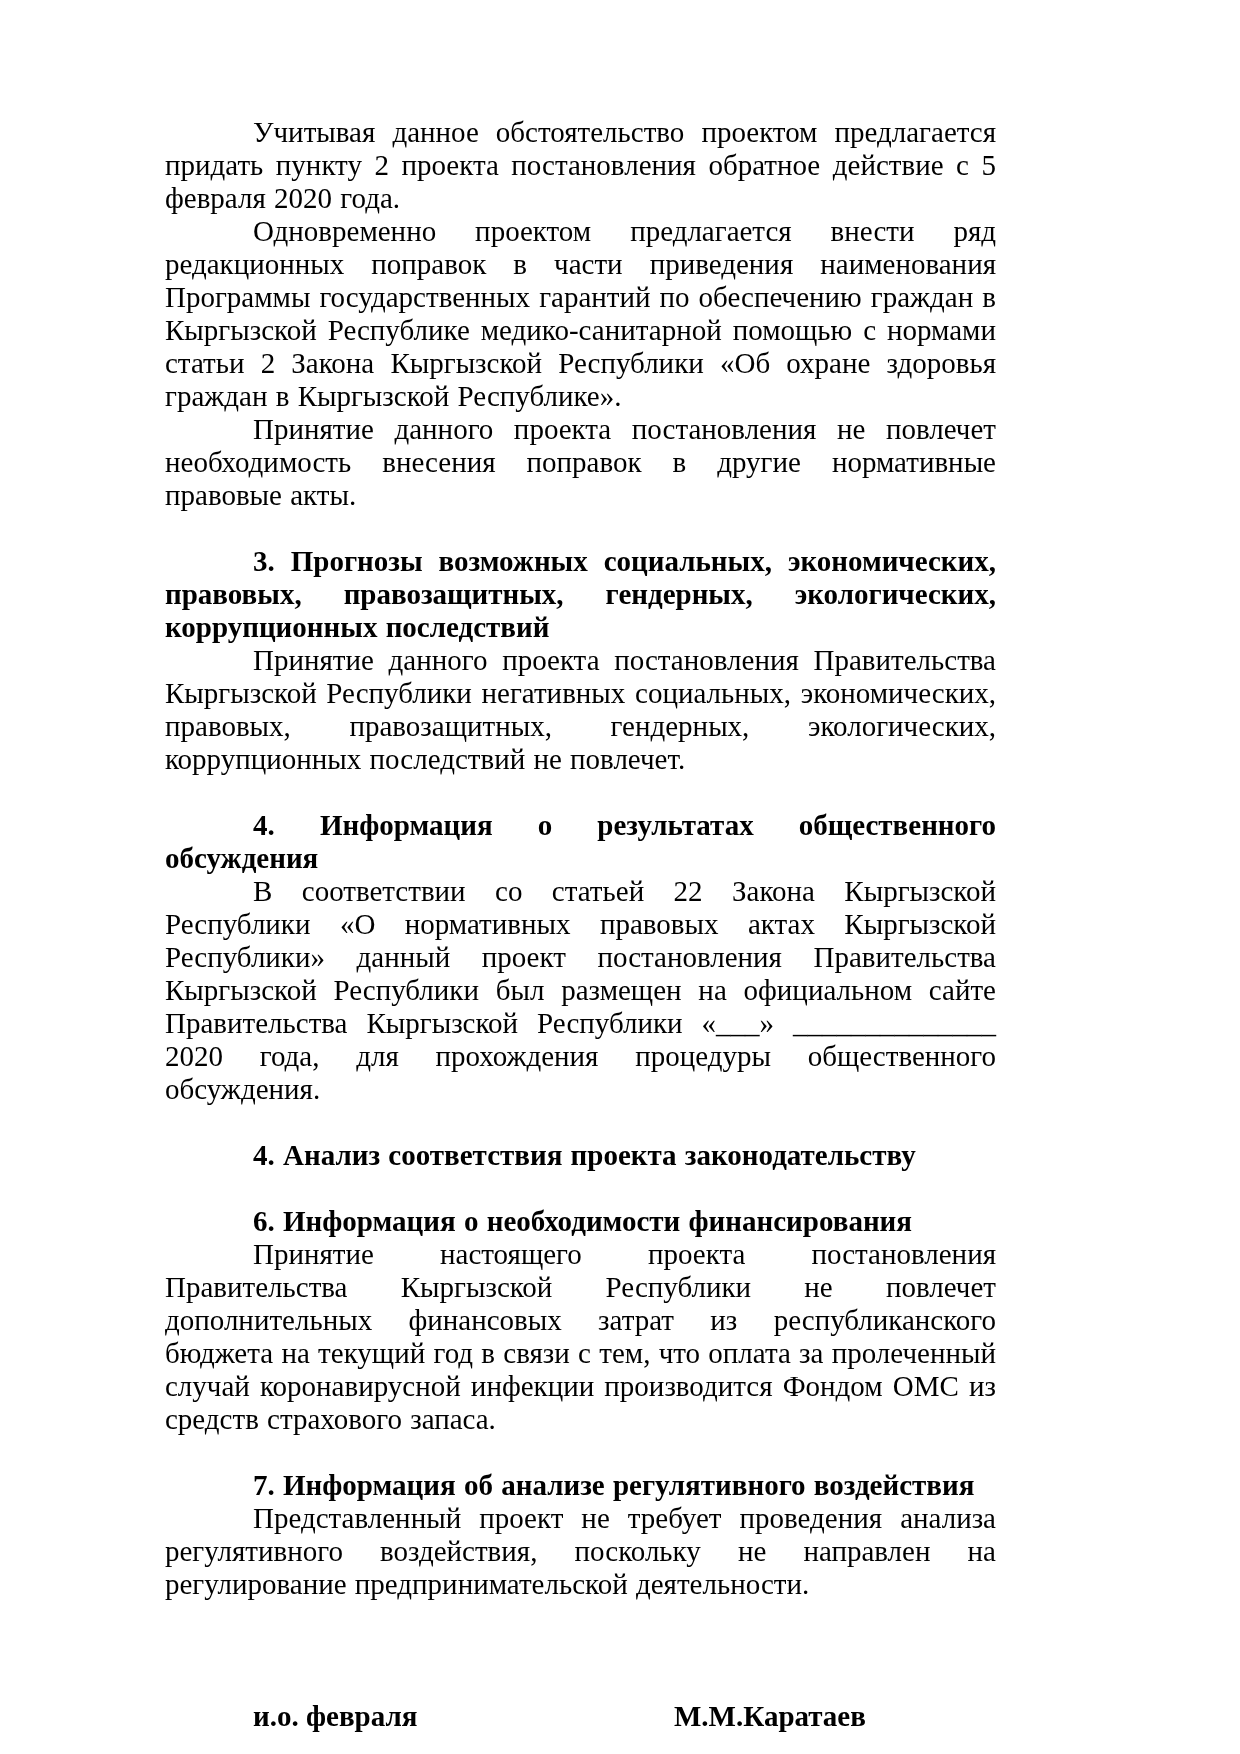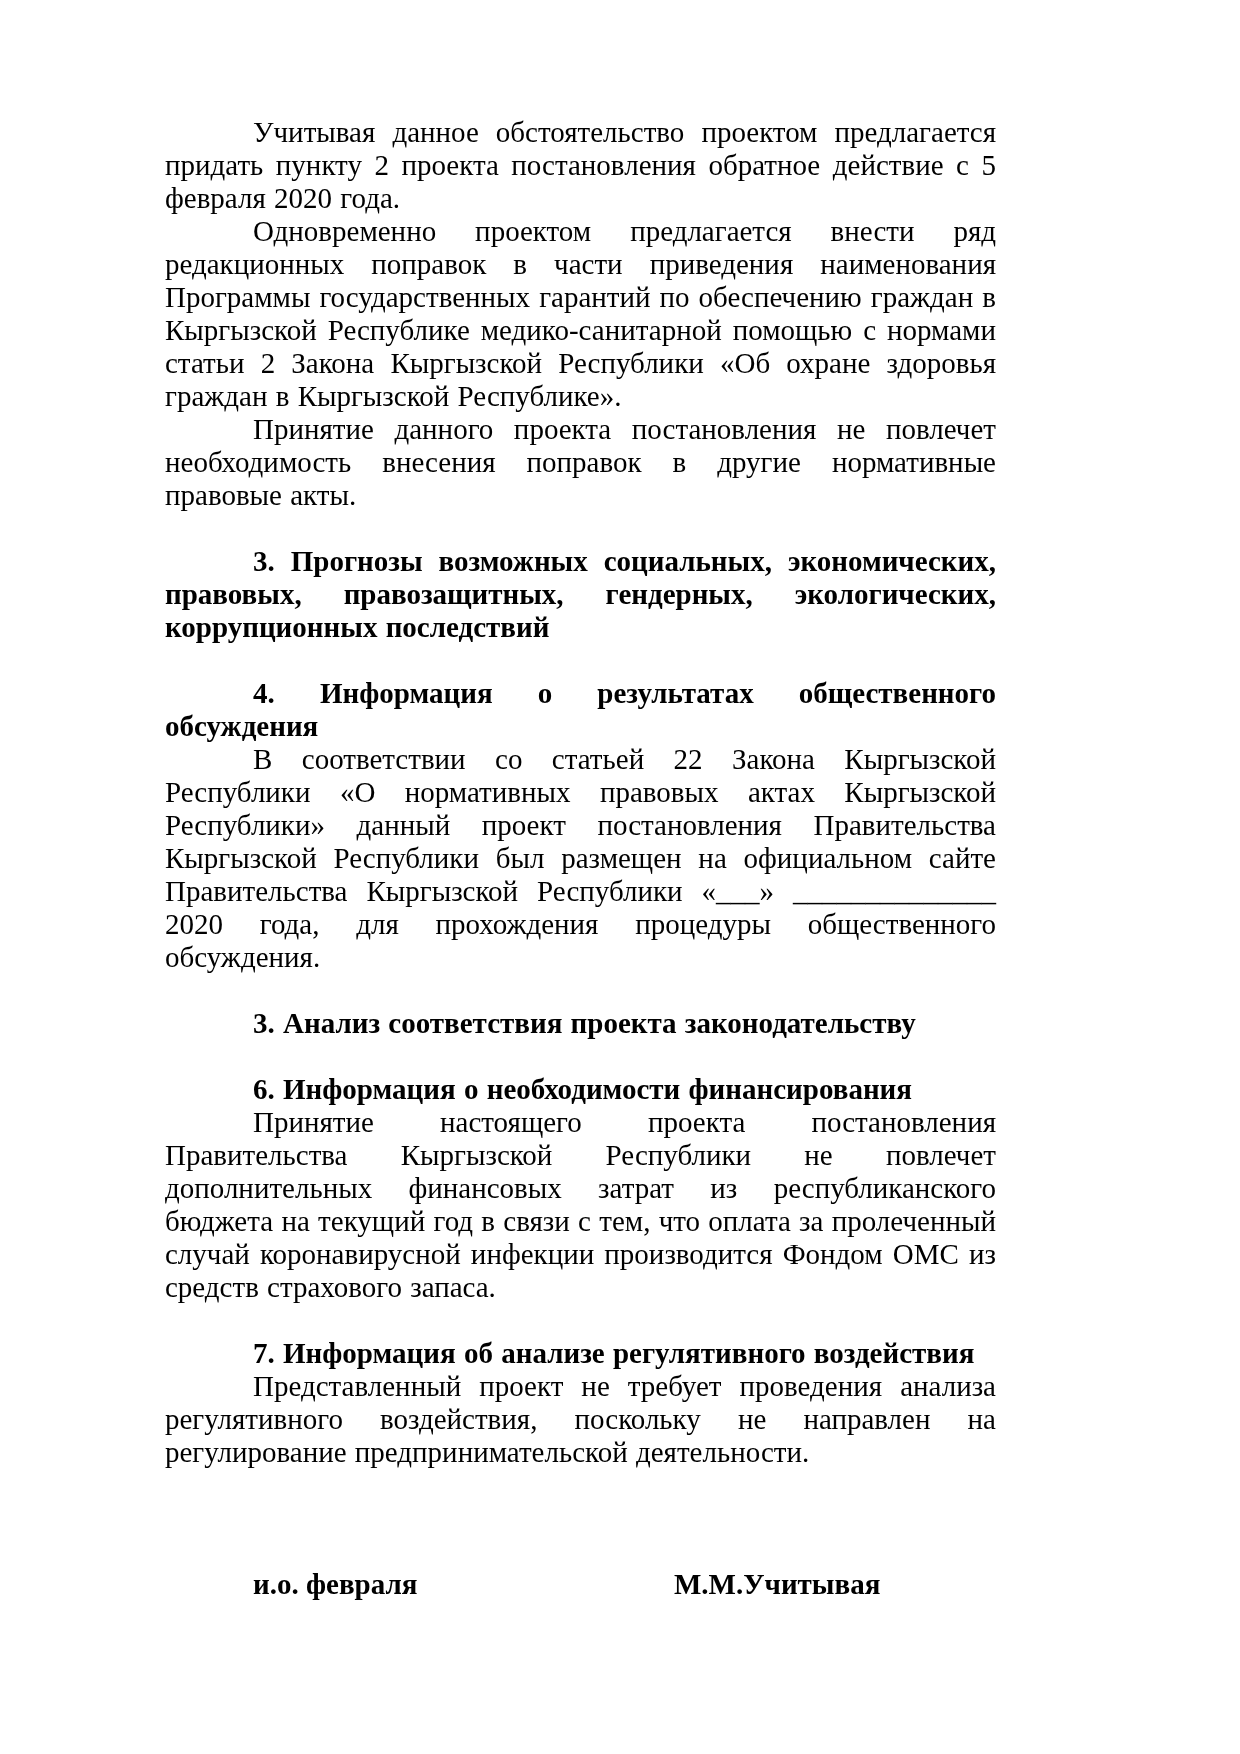--- a/index.html
+++ b/index.html
@@ -49,29 +49,30 @@
 
 <div class="page">
 
   <p class="para">Учитывая данное обстоятельство проектом предлагается придать пункту 2 проекта постановления обратное действие с 5 февраля 2020 года.</p>
 
   <p class="para">Одновременно проектом предлагается внести ряд редакционных поправок в части приведения наименования Программы государственных гарантий по обеспечению граждан в Кыргызской Республике медико-санитарной помощью с нормами статьи 2 Закона Кыргызской Республики «Об охране здоровья граждан в Кыргызской Республике».</p>
 
   <p class="para">Принятие данного проекта постановления не повлечет необходимость внесения поправок в другие нормативные правовые акты.</p>
 
   <p class="heading">3. Прогнозы возможных социальных, экономических, правовых, правозащитных, гендерных, экологических, коррупционных последствий</p>
+  <p class="para">Принятие данного проекта постановления Правительства Кыргызской Республики негативных социальных, экономических, правовых, правозащитных, гендерных, экологических, коррупционных последствий не повлечет.</p>
 
   <p class="heading">4. Информация о результатах общественного обсуждения</p>
   <p class="para">В соответствии со статьей 22 Закона Кыргызской Республики «О нормативных правовых актах Кыргызской Республики» данный проект постановления Правительства Кыргызской Республики был размещен на официальном сайте Правительства Кыргызской Республики «___» ______________ 2020 года, для прохождения процедуры общественного обсуждения.</p>
 
-  <p class="heading">3. Анализ соответствия проекта законодательству</p>
+  <p class="heading">4. Анализ соответствия проекта законодательству</p>
 
   <p class="heading">6. Информация о необходимости финансирования</p>
   <p class="para">Принятие настоящего проекта постановления Правительства Кыргызской Республики не повлечет дополнительных финансовых затрат из республиканского бюджета на текущий год в связи с тем, что оплата за пролеченный случай коронавирусной инфекции производится Фондом ОМС из средств страхового запаса.</p>
 
   <p class="heading">7. Информация об анализе регулятивного воздействия</p>
   <p class="para">Представленный проект не требует проведения анализа регулятивного воздействия, поскольку не направлен на регулирование предпринимательской деятельности.</p>
 
   <div class="signature">
-    <span class="sig-role">и.о. февраля</span><span class="sig-name">М.М.Учитывая</span>
+    <span class="sig-role">и.о. февраля</span><span class="sig-name">М.М.Каратаев</span>
   </div>
 
 </div>
 
 </body></html>

